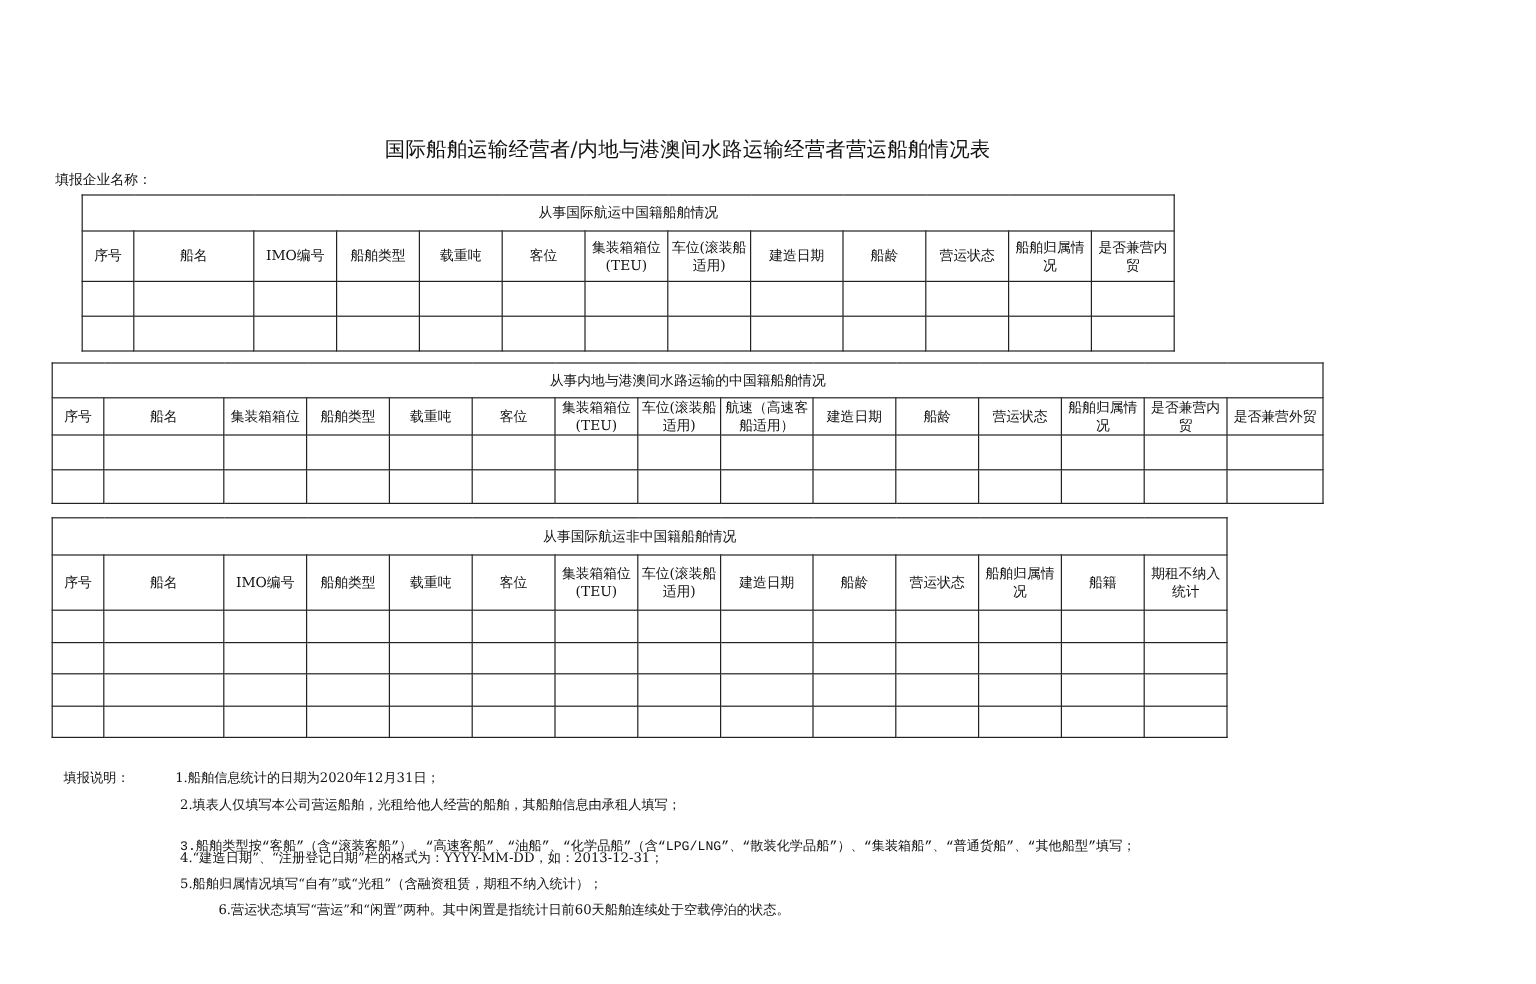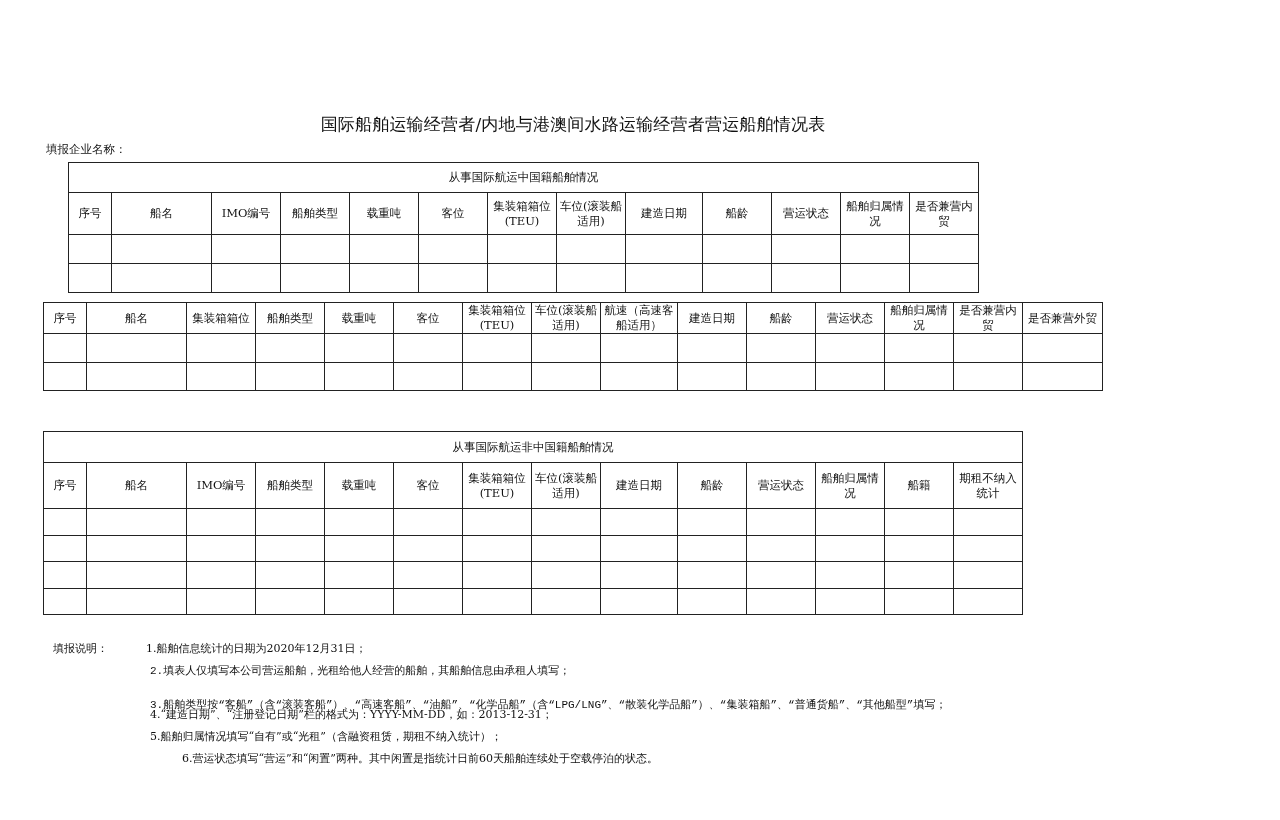--- a/index.html
+++ b/index.html
@@ -115,20 +115,23 @@
       <col style="width:69px">
       <col style="width:77px">
       <col style="width:69px">
       <col style="width:69px">
       <col style="width:69px">
       <col style="width:69px">
       <col style="width:69px">
       <col style="width:80px">
   </colgroup>
   <tbody>
+      <tr style="height:29px">
+        <td colspan="15" class="section-title">从事内地与港澳间水路运输的中国籍船舶情况</td>
+      </tr>
   <tr style="height:29px">
     <td>序号</td>
     <td>船名</td>
     <td>集装箱箱位</td>
     <td>船舶类型</td>
     <td>载重吨</td>
     <td>客位</td>
     <td>集装箱箱位(TEU)</td>
     <td>车位(滚装船适用)</td>
     <td>航速（高速客船适用）</td>
@@ -276,18 +279,18 @@
         <td></td>
         <td></td>
         <td></td>
   </tr>
 </tbody>
   </table>
 
 <div class="notes">
   <div class="label">填报说明：</div>
   <div class="line" style="top:641px;">1.船舶信息统计的日期为2020年12月31日；</div>
-  <div class="line" style="top:663px; left:150px;font-family:Liberation Mono, monospace;">2.填表人仅填写本公司营运船舶，光租给他人经营的船舶，其船舶信息由承租人填写；</div>
+  <div class="line" style="top:663px; left:150px;">2.填表人仅填写本公司营运船舶，光租给他人经营的船舶，其船舶信息由承租人填写；</div>
   <div class="line" style="top:697px; left:150px;font-family:Liberation Mono, monospace;">3.船舶类型按“客船”（含“滚装客船”）、“高速客船”、“油船”、“化学品船”（含“LPG/LNG”、“散装化学品船”）、“集装箱船”、“普通货船”、“其他船型”填写；</div>
   <div class="line" style="top:707px; left:150px;">4.“建造日期”、“注册登记日期”栏的格式为：YYYY-MM-DD，如：2013-12-31；</div>
   <div class="line" style="top:729px; left:150px;">5.船舶归属情况填写“自有”或“光租”（含融资租赁，期租不纳入统计）；</div>
   <div class="line" style="top:751px; left:150px;margin-left:32px;">6.营运状态填写“营运”和“闲置”两种。其中闲置是指统计日前60天船舶连续处于空载停泊的状态。</div>
 </div>
 
 </body></html>

